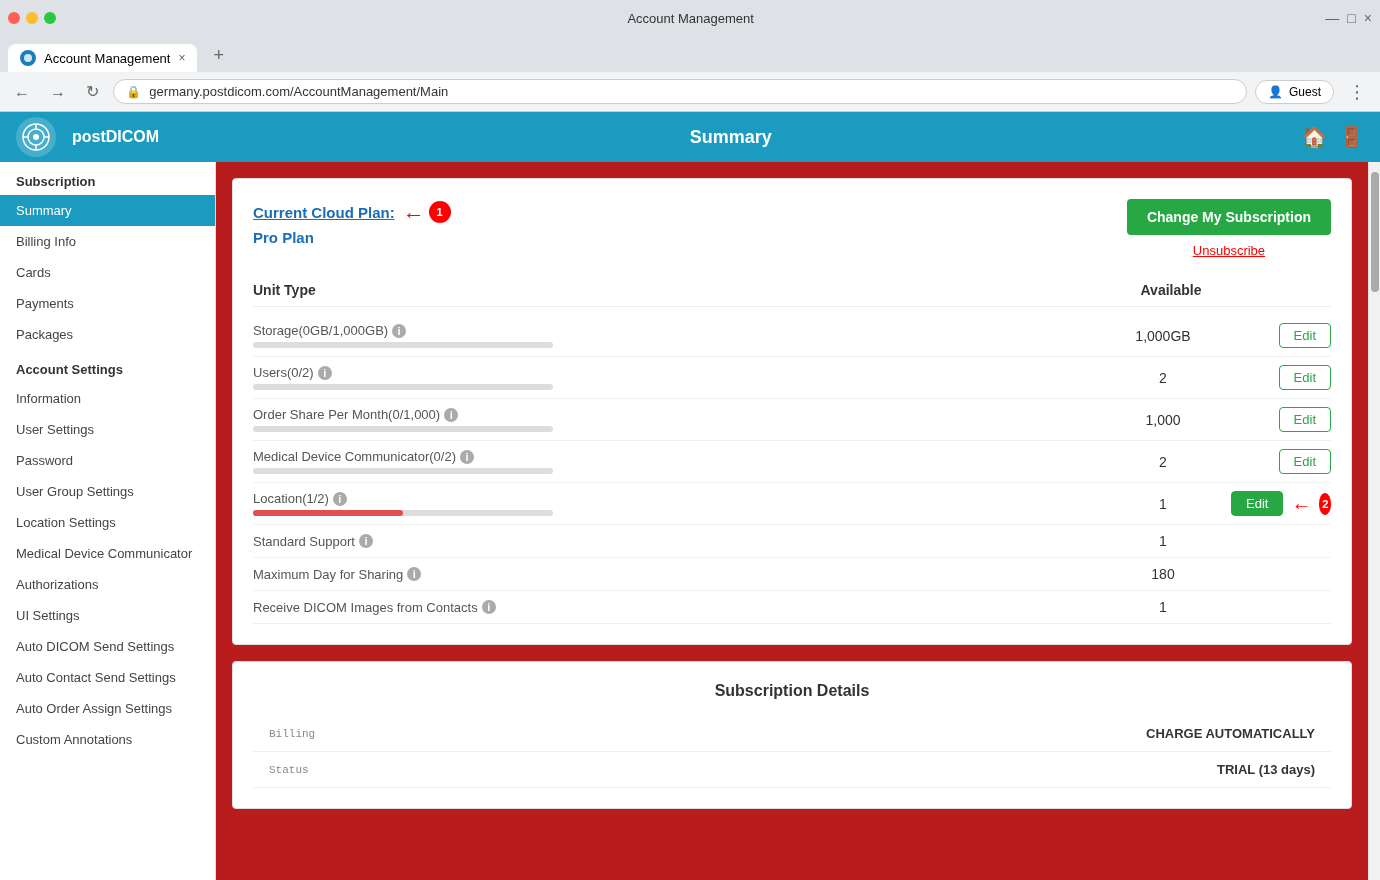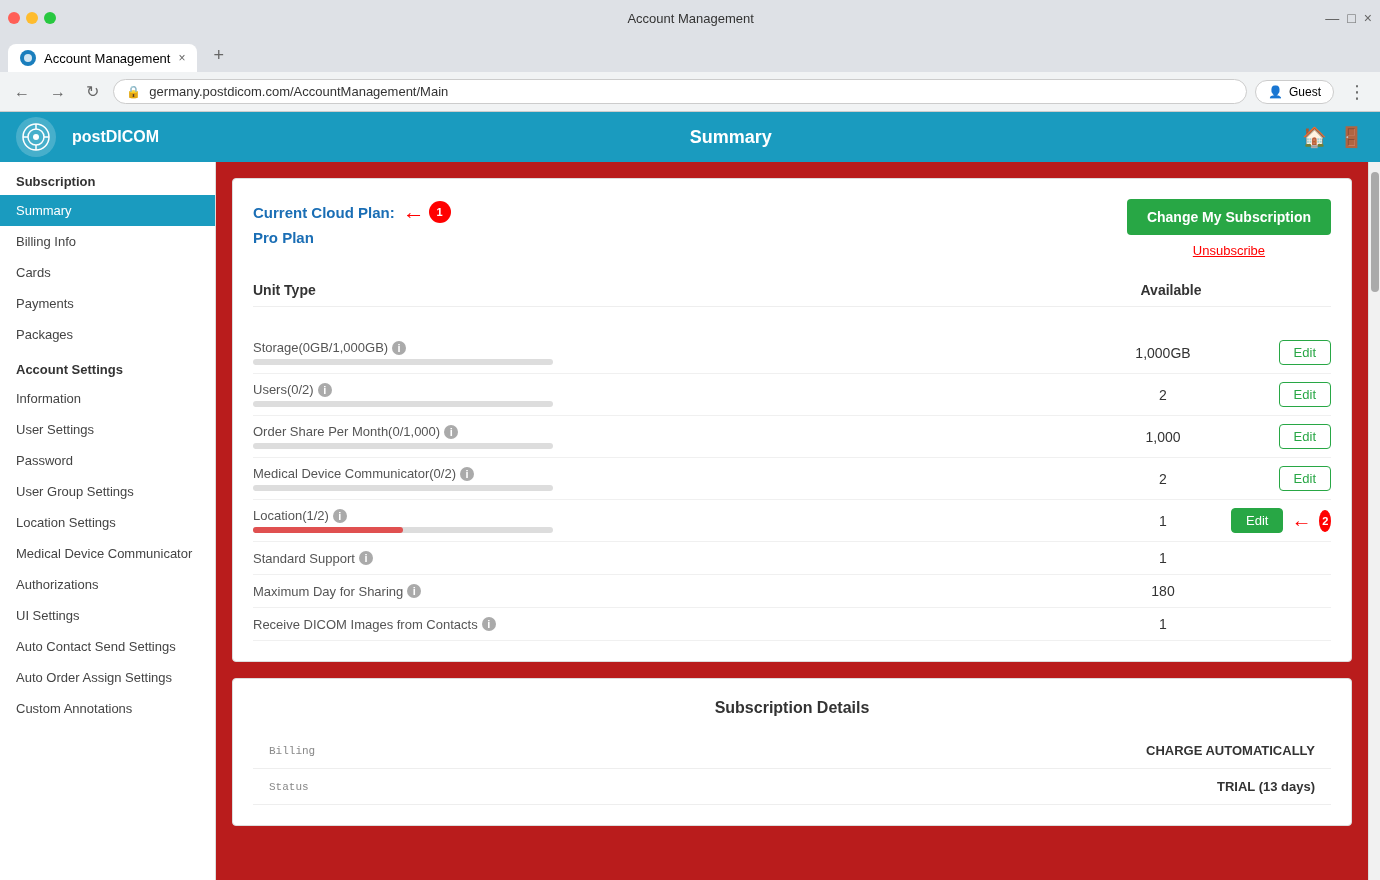--- a/index.html
+++ b/index.html
@@ -41,29 +41,29 @@
 
     
     .main-content { flex: 1; overflow-y: auto; padding: 16px; }
 
     
     .card { background: white; border: 1px solid #ddd; border-radius: 4px; margin-bottom: 16px; padding: 20px; }
 
     
     .plan-header { display: flex; justify-content: space-between; align-items: flex-start; margin-bottom: 16px; }
     .plan-info {}
-    .plan-link { color: #1a6eb5; cursor: pointer; font-size: 15px; font-weight: bold; }
+    .plan-link { color: #1a6eb5; text-decoration: underline; cursor: pointer; font-size: 15px; font-weight: bold; }
     .plan-name { color: #1a6eb5; font-size: 15px; font-weight: bold; margin-top: 4px; }
     .plan-actions { display: flex; flex-direction: column; align-items: center; gap: 8px; }
     .btn-change { background: #28a745; color: white; border: none; border-radius: 4px; padding: 10px 20px; font-size: 14px; font-weight: bold; cursor: pointer; }
     .btn-unsubscribe { color: red; text-decoration: underline; cursor: pointer; font-size: 13px; background: none; border: none; }
 
     
     .unit-table { width: 100%; }
-    .unit-table-header { display: flex; justify-content: space-between; padding: 8px 0; border-bottom: 1px solid #eee; margin-bottom: 25px; }
+    .unit-table-header { display: flex; justify-content: space-between; padding: 8px 0; border-bottom: 1px solid #eee; margin-bottom: 8px; }
     .col-unit { font-weight: bold; color: #333; font-size: 14px; flex: 1; }
     .col-available { font-weight: bold; color: #333; font-size: 14px; width: 120px; text-align: center; }
     .col-action { width: 100px; }
 
     .unit-row { display: flex; align-items: center; padding: 8px 0; border-bottom: 1px solid #f0f0f0; gap: 8px; }
     .unit-progress { height: 6px; background: #ddd; border-radius: 3px; margin-top: 4px; width: 100%; max-width: 300px; }
     .unit-progress-fill { height: 100%; border-radius: 3px; }
     .unit-info-icon { color: #999; font-size: 11px; margin-left: 4px; cursor: pointer; background: #aaa; color: white; border-radius: 50%; width: 14px; height: 14px; display: inline-flex; align-items: center; justify-content: center; font-weight: bold; }
     .unit-value { width: 120px; text-align: center; color: #333; font-size: 14px; }
     .unit-action { width: 100px; display: flex; justify-content: flex-end; }
@@ -202,20 +202,23 @@
         <div class="sidebar-item">
           <span>Medical Device Communicator</span>
         </div>
         <div class="sidebar-item">
           <span>Authorizations</span>
         </div>
         <div class="sidebar-item">
           <span>UI Settings</span>
         </div>
         <div class="sidebar-item">
+          <span>Auto DICOM Send Settings</span>
+        </div>
+        <div class="sidebar-item">
           <span>Auto Contact Send Settings</span>
         </div>
         <div class="sidebar-item">
           <span>Auto Order Assign Settings</span>
         </div>
         <div class="sidebar-item">
           <span>Custom Annotations</span>
         </div>
       </div>
 

